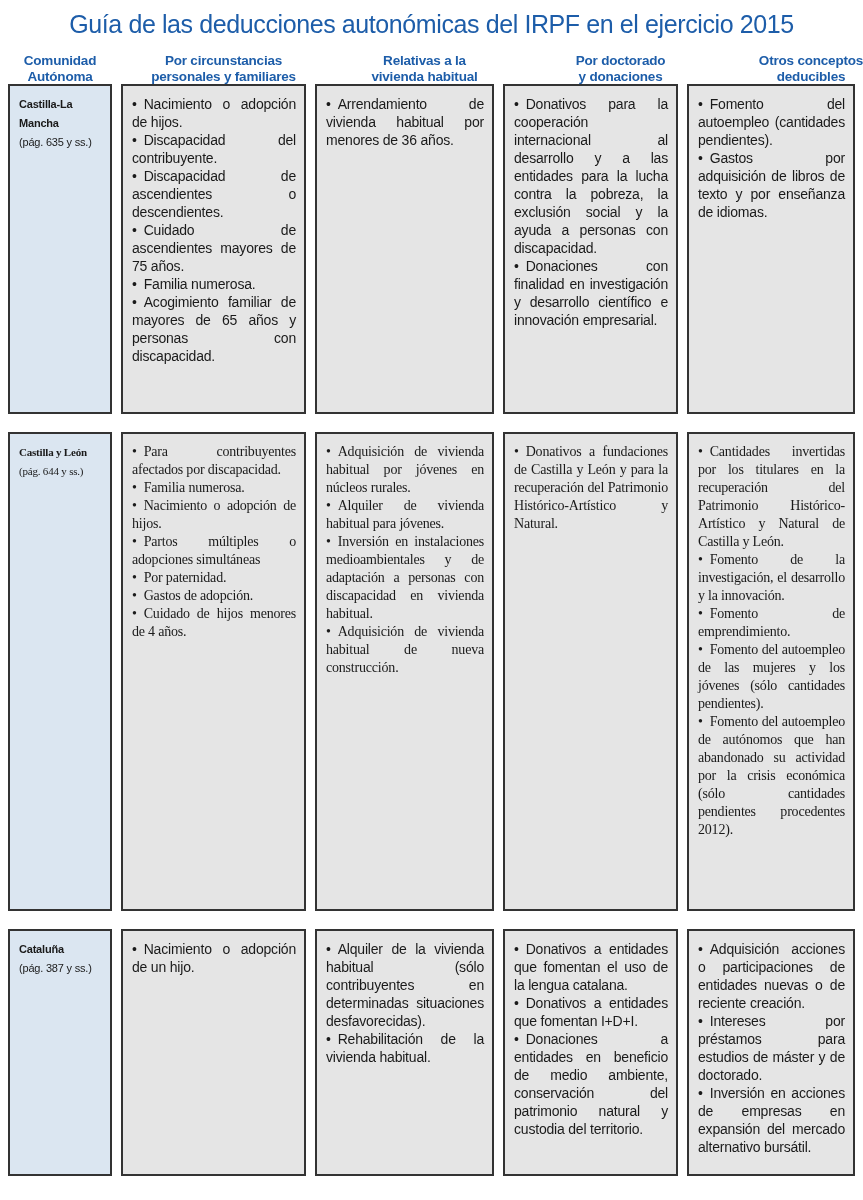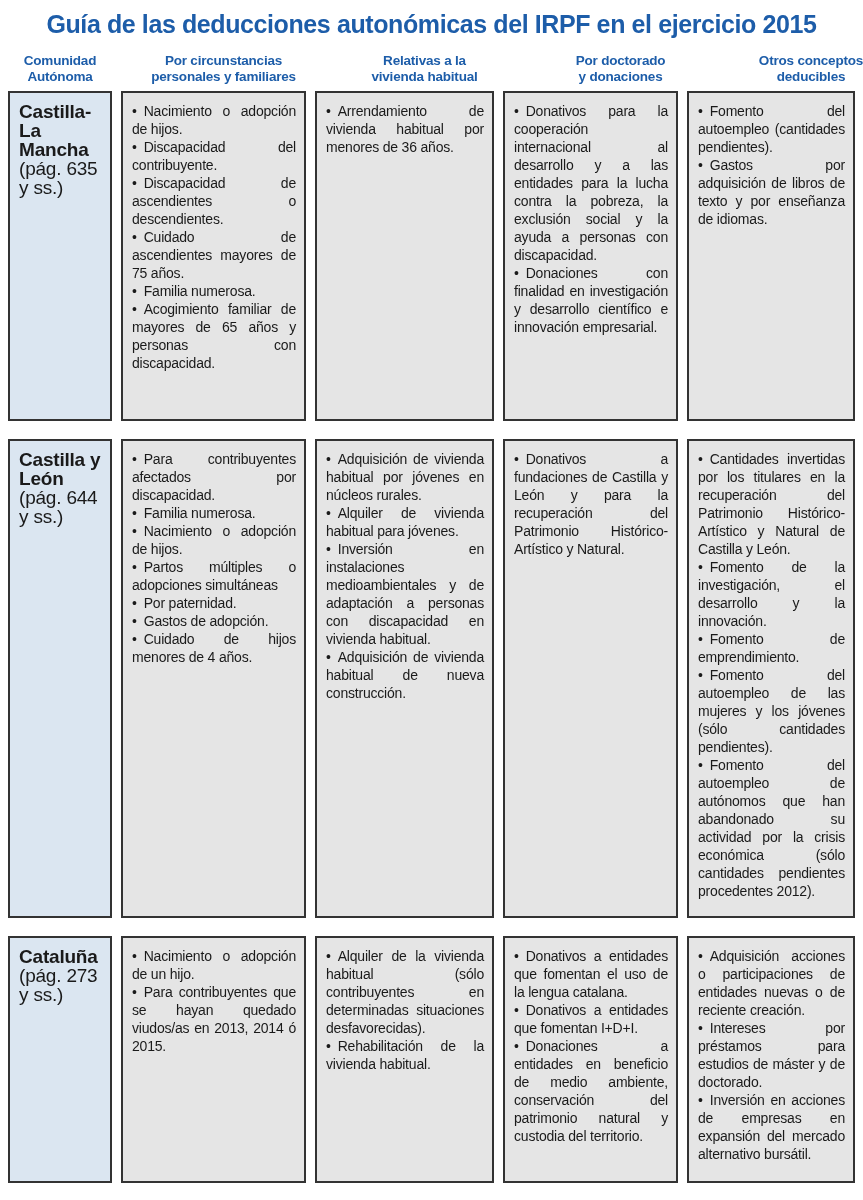--- a/index.html
+++ b/index.html
@@ -13,57 +13,57 @@
     width:863px;height:1200px;overflow:hidden;
     font-family:"Liberation Sans","DejaVu Sans",sans-serif;
     color:var(--text);
     -webkit-font-smoothing:antialiased;
   }
   .page{width:863px;}
   .title{
     margin:10px 0 8px 0;
     text-align:center;
     color:var(--accent_blue);
-    font-weight:bold;
+    font-weight:normal;
     font-size:25px;
     letter-spacing:-0.4px;
   }
   .grid{
     display:grid;
     grid-template-columns:104px 185px 179px 175px 168px;
     column-gap:9px;
     padding:0 8px;
     box-sizing:border-box;
   }
-  .headers{margin-top:14px;margin-bottom:7px;align-items:end;gap:19px;}
+  .headers{margin-top:14px;margin-bottom:0;align-items:end;gap:19px;}
   .hcell{
     color:var(--accent_blue);
     font-weight:bold;
     font-size:13.5px;
     line-height:15.5px;
     text-align:center;
     white-space:pre-line;
     letter-spacing:-0.2px;
   }
   .row{margin-bottom:18px;}
   .cell{
     box-sizing:border-box;
     border:2px solid var(--border);
     background:#e5e5e5;
     padding:9px 8px 8px 9px;
     font-size:14px;
     line-height:18px;
     letter-spacing:-0.2px;
   }
   .r1 .cell{min-height:330px;}
-  .r2 .cell{min-height:479px;}
+  .r2 .cell{min-height:479px;font-family:Liberation Serif, serif;}
   .r3 .cell{min-height:247px;}
   .region{
     background:var(--region_cell_bg);
-    font-size:19px;
+    font-size:11px;
     line-height:19px;
   }
   .region .name{font-weight:bold;}
   .region .pages{text-align:left;}
   .item{text-align:justify;}
   .bullet{padding-right:7px;}
 </style>
 </head>
 <body>
 
@@ -138,25 +138,24 @@
         <div class="item"><span class="bullet">•</span>Fomento de la investigación, el desarrollo y la innovación.</div>
         <div class="item"><span class="bullet">•</span>Fomento de emprendimiento.</div>
         <div class="item"><span class="bullet">•</span>Fomento del autoempleo de las mujeres y los jóvenes (sólo cantidades pendientes).</div>
         <div class="item"><span class="bullet">•</span>Fomento del autoempleo de autónomos que han abandonado su actividad por la crisis económica (sólo cantidades pendientes procedentes 2012).</div>
       </div>
   </div>
 
   <div class="grid row r3">
     <div class="cell region">
       <span class="name">Cataluña</span>
-      <div class="pages">(pág. 273 y ss.)</div>
+      <div class="pages">(pág. 387 y ss.)</div>
     </div>
     <div class="cell">
         <div class="item"><span class="bullet">•</span>Nacimiento o adopción de un hijo.</div>
-        <div class="item"><span class="bullet">•</span>Para contribuyentes que se hayan quedado viudos/as en 2013, 2014 ó 2015.</div>
       </div>
     <div class="cell">
         <div class="item"><span class="bullet">•</span>Alquiler de la vivienda habitual (sólo contribuyentes en determinadas situaciones desfavorecidas).</div>
         <div class="item"><span class="bullet">•</span>Rehabilitación de la vivienda habitual.</div>
       </div>
     <div class="cell">
         <div class="item"><span class="bullet">•</span>Donativos a entidades que fomentan el uso de la lengua catalana.</div>
         <div class="item"><span class="bullet">•</span>Donativos a entidades que fomentan I+D+I.</div>
         <div class="item"><span class="bullet">•</span>Donaciones a entidades en beneficio de medio ambiente, conservación del patrimonio natural y custodia del territorio.</div>
       </div>

